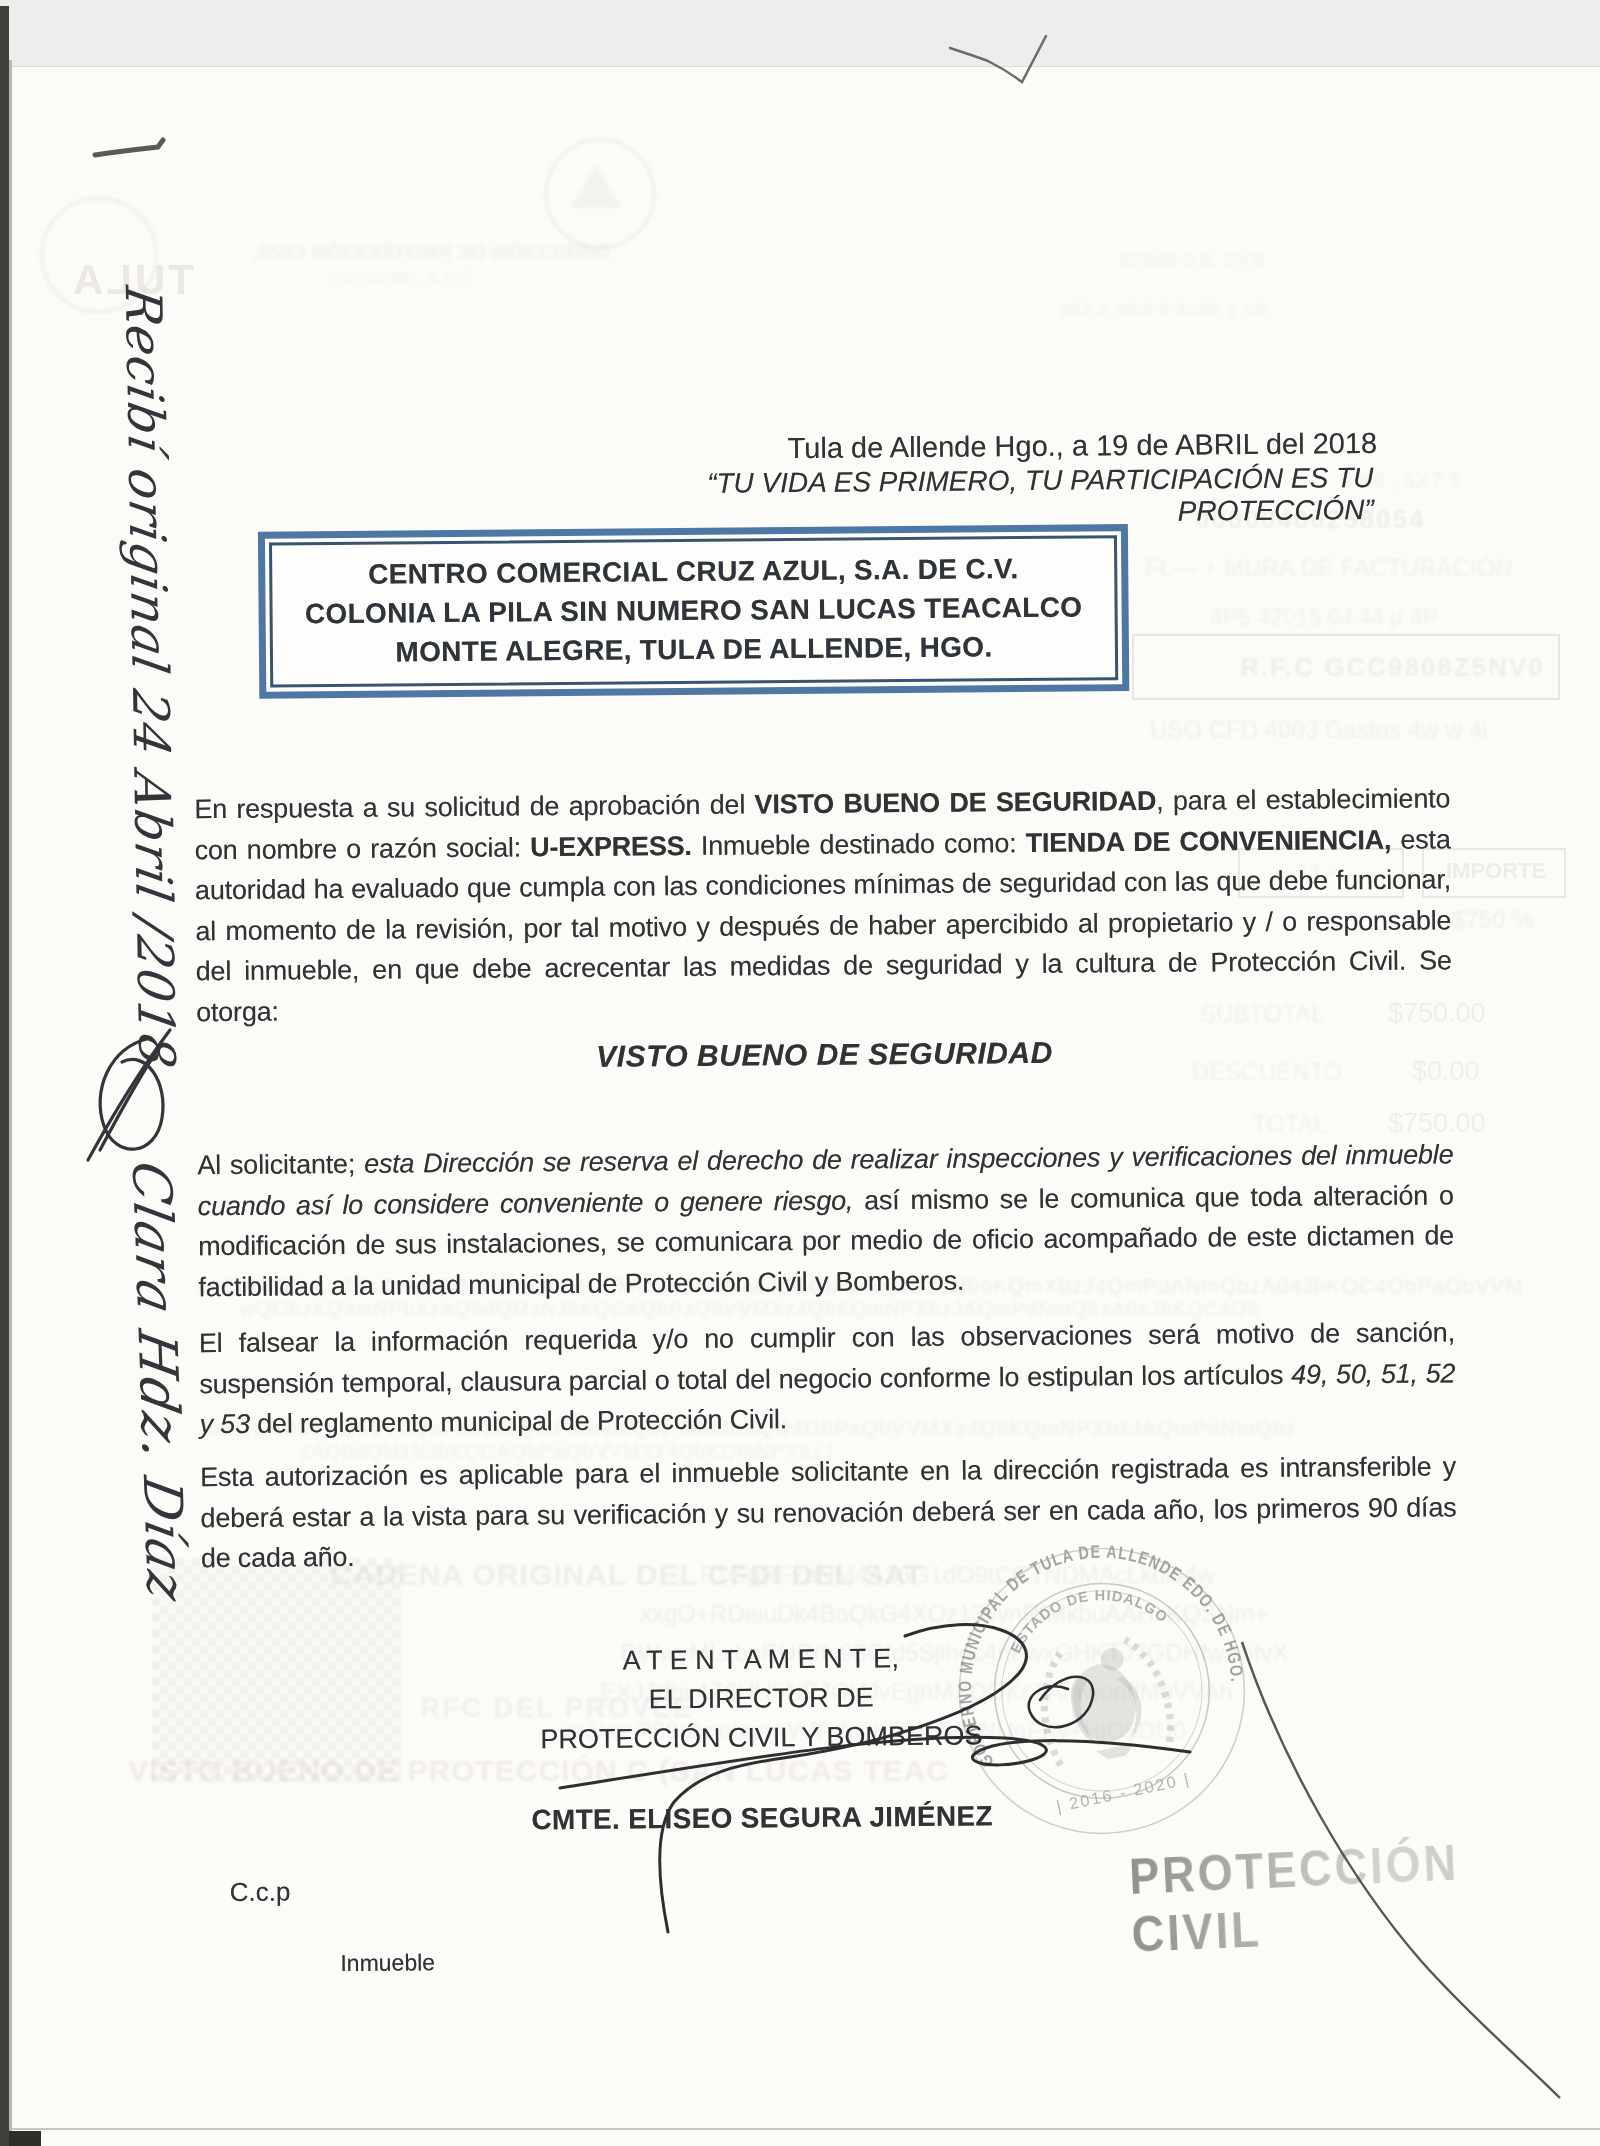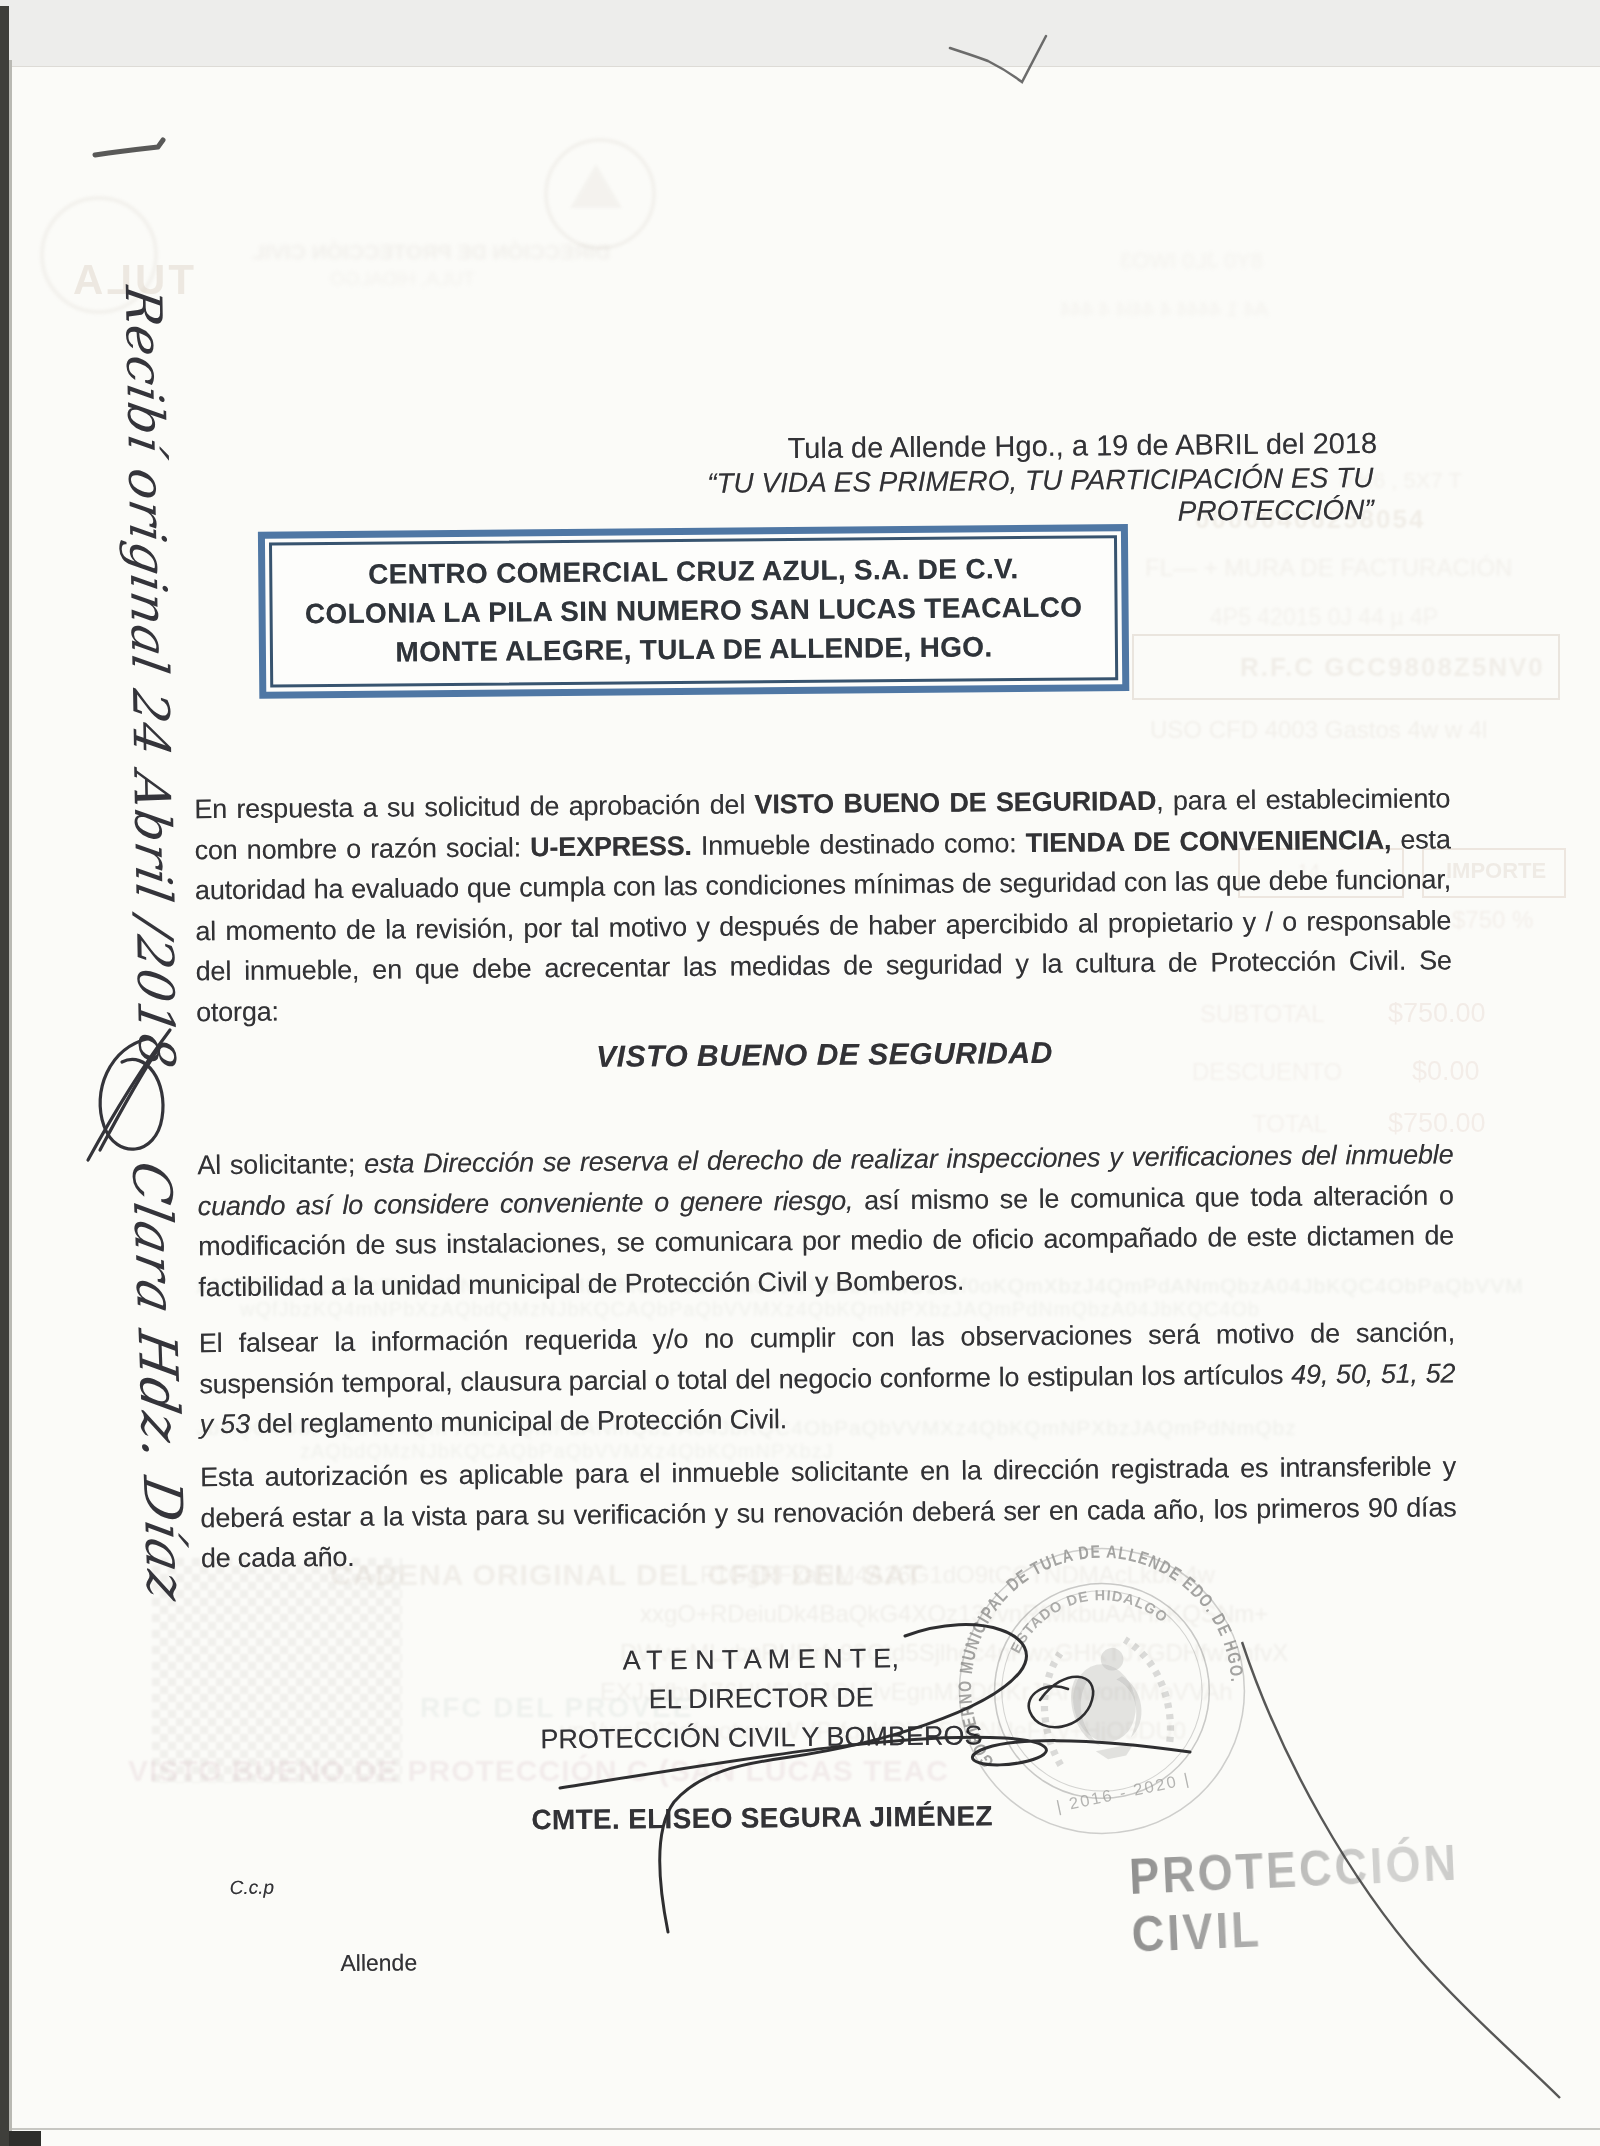--- a/index.html
+++ b/index.html
@@ -34,21 +34,21 @@
   #recipient-box{left:262px;top:527px;width:870px;border:7px solid #4f77a4;background:#fdfdfb;padding:4px;box-sizing:border-box;}
   #recipient-inner{border:3px solid #38546f;padding:10px 6px 12px 6px;text-align:center;}
   .box-line{font-size:28px;font-weight:700;line-height:39px;color:#2f343a;letter-spacing:.3px;}
   .doc{position:absolute;left:196px;width:1256px;text-align:justify;font-size:27px;line-height:40.5px;
        letter-spacing:-.2px;margin:0;color:#323235;}
   #p1{top:784px;} #p2{top:1140px;} #p3{top:1318px;} #p4{top:1452px;}
   .r-b{font-weight:700;} .r-i{font-style:italic;}
   #heading{left:196px;top:1038px;width:1256px;text-align:center;font-size:30px;font-weight:700;font-style:italic;letter-spacing:.5px;}
   #closing-block{left:520px;top:1640px;width:470px;text-align:center;font-size:27px;line-height:39px;}
   #signer-name{left:520px;top:1802px;width:470px;text-align:center;font-size:28px;font-weight:700;letter-spacing:.3px;}
-  #ccp{left:222px;top:1872px;font-size:19px;font-style:italic;}
+  #ccp{left:222px;top:1872px;font-size:26px;}
   #archivo{left:332px;top:1946px;font-size:23px;}
   
   #seal-wrap{position:absolute;left:948px;top:1536px;width:310px;height:320px;z-index:4;
     transform:rotate(-12deg);mix-blend-mode:multiply;opacity:.85;}
   #pc-stamp{position:absolute;left:1128px;top:1848px;z-index:4;transform:rotate(-2.5deg) scaleY(1.12);
     transform-origin:0 0;font-size:45px;font-weight:700;letter-spacing:3px;color:#6e6e6e;opacity:.8;
     -webkit-mask-image:linear-gradient(90deg,rgba(0,0,0,.95),rgba(0,0,0,.35) 55%,rgba(0,0,0,.55));
     mask-image:linear-gradient(90deg,rgba(0,0,0,.95),rgba(0,0,0,.35) 55%,rgba(0,0,0,.55));
     filter:blur(.4px);}
   
@@ -131,21 +131,21 @@
     <p class="doc t" id="p4"><span>Esta autorización es aplicable para el inmueble solicitante en la dirección registrada es intransferible y deberá estar a la vista para su verificación y su  renovación deberá ser en cada año, los primeros 90 días de cada año.</span></p>
 
     <div class="abs t" id="closing-block">
       <div>A T E N T A M E N T E,</div>
       <div>EL DIRECTOR DE</div>
       <div>PROTECCIÓN CIVIL Y BOMBEROS</div>
     </div>
     <div class="abs t" id="signer-name">CMTE. ELISEO SEGURA JIMÉNEZ</div>
 
     <div class="abs t" id="ccp">C.c.p</div>
-    <div class="abs t" id="archivo">Allende</div>
+    <div class="abs t" id="archivo">Inmueble</div>
   </div>
 
   <div id="seal-wrap">
     <svg width="310" height="320" viewBox="0 0 300 310">
       <defs>
         <path id="sealArc" d="M 34,196 A 126 126 0 1 1 266,196" fill="none"></path>
         <path id="sealArcIn" d="M 62,150 A 88 88 0 0 1 238,150" fill="none"></path>
       </defs>
       <g stroke="#8a8a8a" fill="none">
         <circle cx="150" cy="150" r="138" stroke-width="1.5" opacity="0.45"></circle>

